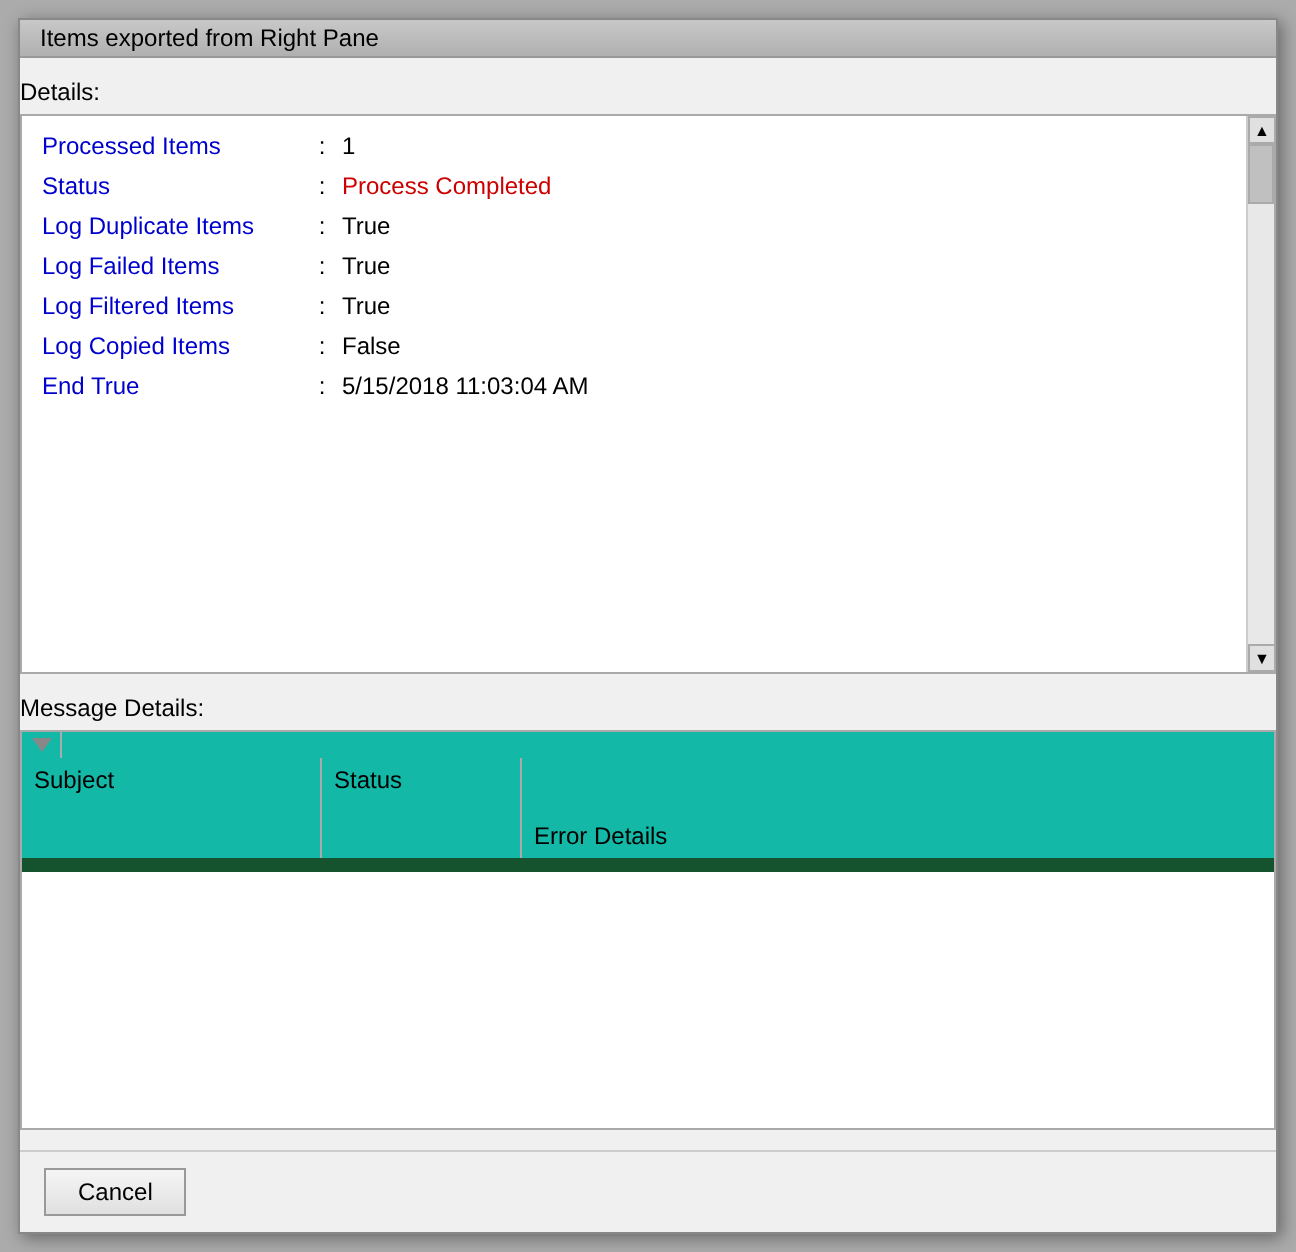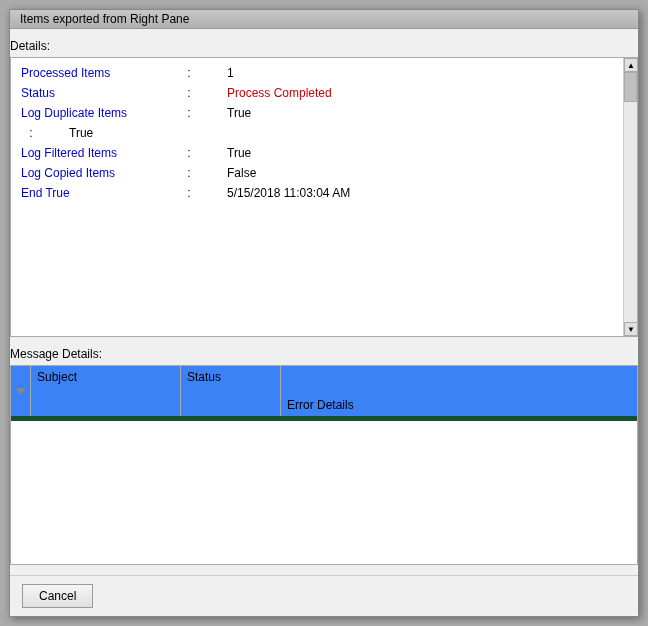--- a/index.html
+++ b/index.html
@@ -70,21 +70,20 @@
       right: 14px;
       bottom: 0;
       overflow-y: hidden;
       padding: 8px 10px;
     }
 
     .detail-row {
       display: flex;
       align-items: flex-start;
       margin-bottom: 6px;
-      gap: 28px;
     }
 
     .detail-label {
       color: #0000cc;
       width: 130px;
       flex-shrink: 0;
       font-size: 12px;
     }
 
     .detail-colon {
@@ -153,22 +152,23 @@
 
     .table-container {
       background: #fff;
       border: 1px solid #aaa;
       flex: 1;
       overflow: hidden;
     }
 
     .table-header {
       display: flex;
-      background: #3b82f6;
-      border-bottom: 5px solid #14532d;
+      background: #14b8a6;
+      border-bottom: 7px solid #14532d;
+      flex-direction: column;
     }
 
     .th-sort {
       width: 20px;
       flex-shrink: 0;
       border-right: 1px solid #aaa;
       display: flex;
       align-items: center;
       justify-content: center;
       padding: 3px;
@@ -244,20 +244,21 @@
                 <span class="detail-label">Status</span>
                 <span class="detail-colon">:</span>
                 <span class="detail-value completed">Process Completed</span>
               </div>
               <div class="detail-row">
                 <span class="detail-label">Log Duplicate Items</span>
                 <span class="detail-colon">:</span>
                 <span class="detail-value">True</span>
               </div>
               <div class="detail-row">
+                <span class="detail-label">Log Failed Items</span>
                 <span class="detail-colon">:</span>
                 <span class="detail-value">True</span>
               </div>
               <div class="detail-row">
                 <span class="detail-label">Log Filtered Items</span>
                 <span class="detail-colon">:</span>
                 <span class="detail-value">True</span>
               </div>
               <div class="detail-row">
                 <span class="detail-label">Log Copied Items</span>

